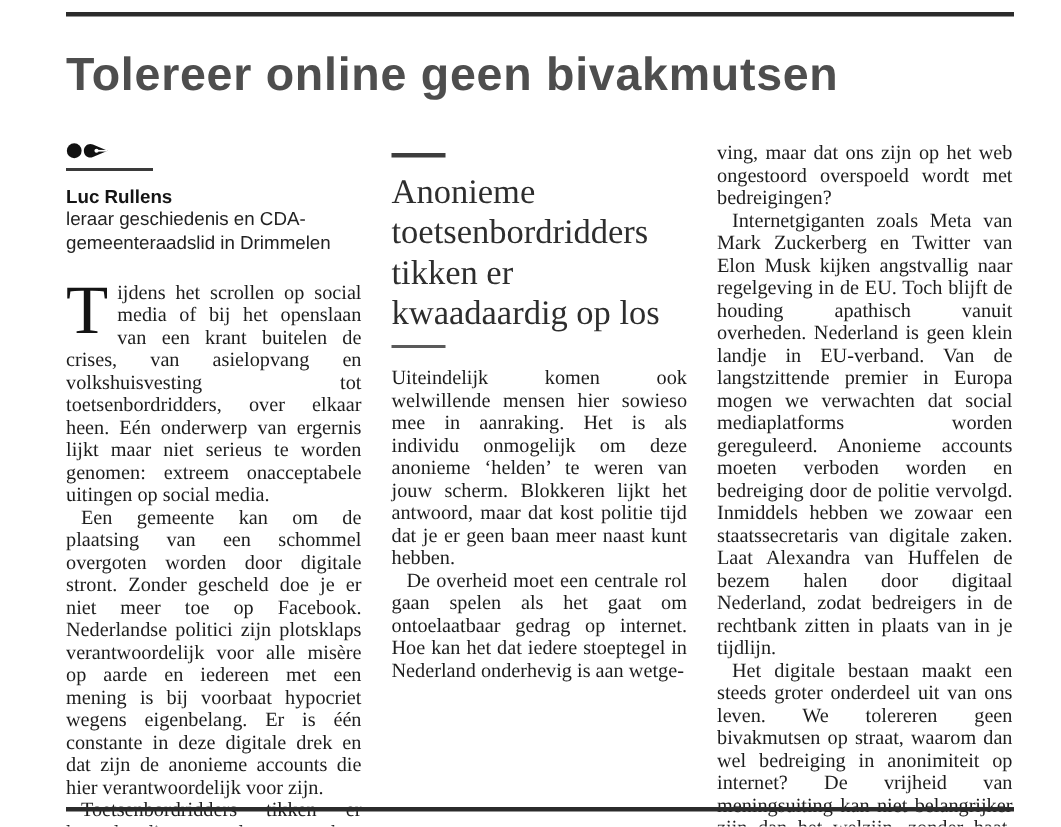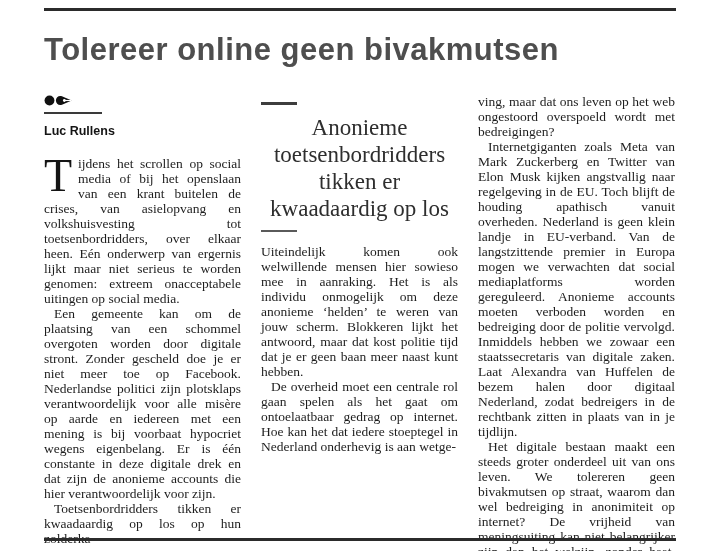--- a/index.html
+++ b/index.html
@@ -40,21 +40,21 @@
   p.ind{text-indent:10px;}
   .dropcap{
     float:left;font-size:46px;line-height:38px;height:42px;
     padding-right:6px;padding-top:1px;color:#141414;
   }
   
   .pullquote{margin:8px 0 12px 0;}
   .q-rule-top{width:36px;height:3px;background:#3d3d3d;}
   .q-text{
     font-size:23px;line-height:27px;color:#2e2e2e;
-    margin:9px 0 8px 0;text-align:center;
+    margin:9px 0 8px 0;text-align:left;
   }
   .q-rule-bot{width:36px;height:2px;background:#5a5a5a;}
 </style>
 </head>
 <body>
 
 <div class="page">
 
   <div class="rule top-rule"></div>
 
@@ -65,38 +65,42 @@
     <div class="col">
       <div class="byline">
         <svg class="pen-icon" viewBox="0 0 30 14" xmlns="http://www.w3.org/2000/svg">
           <circle cx="5.3" cy="7" r="5.3" fill="#111111"></circle>
           <path d="M12.2 7 C12.2 3.4 15.6 1.1 18.7 2.5 L29.3 7 L18.7 11.5 C15.6 12.9 12.2 10.6 12.2 7 Z" fill="#111111"></path>
           <rect x="21.5" y="6.4" width="7.5" height="1.2" fill="#ffffff"></rect>
           <circle cx="21.3" cy="7" r="1.5" fill="#ffffff"></circle>
         </svg>
         <div class="byline-rule"></div>
         <div class="author">Luc Rullens</div>
+        <div class="role">
+          <span>leraar geschiedenis en CDA-</span>
+          <span>gemeenteraadslid in Drimmelen</span>
+        </div>
       </div>
       <p class="first"><span class="dropcap">T</span><span>ijdens het scrollen op social media of bij het openslaan van een krant buitelen de crises, van asielopvang en volkshuisvesting tot toetsenbordridders, over elkaar heen. Eén onderwerp van ergernis lijkt maar niet serieus te worden genomen: extreem onacceptabele uitingen op social media.</span></p>
       <p class="ind">Een gemeente kan om de plaatsing van een schommel overgoten worden door digitale stront. Zonder gescheld doe je er niet meer toe op Facebook. Nederlandse politici zijn plotsklaps verantwoordelijk voor alle misère op aarde en iedereen met een mening is bij voorbaat hypocriet wegens eigenbelang. Er is één constante in deze digitale drek en dat zijn de anonieme accounts die hier verantwoordelijk voor zijn.</p>
       <p class="ind">Toetsenbordridders tikken er kwaadaardig op los op hun zolderka-</p>
     </div>
 
     <div class="col">
       <blockquote class="pullquote" style="margin-left:0;margin-right:0;">
         <div class="q-rule-top"></div>
         <div class="q-text">Anonieme toetsenbordridders tikken er kwaadaardig op los</div>
         <div class="q-rule-bot"></div>
       </blockquote>
       <p>Uiteindelijk komen ook welwillende mensen hier sowieso mee in aanraking. Het is als individu onmogelijk om deze anonieme ‘helden’ te weren van jouw scherm. Blokkeren lijkt het antwoord, maar dat kost politie tijd dat je er geen baan meer naast kunt hebben.</p>
       <p class="ind">De overheid moet een centrale rol gaan spelen als het gaat om ontoelaatbaar gedrag op internet. Hoe kan het dat iedere stoeptegel in Nederland onderhevig is aan wetge-</p>
     </div>
 
     <div class="col">
-      <p>ving, maar dat ons leven op het web ongestoord overspoeld wordt met bedreigingen?</p>
+      <p>ving, maar dat ons zijn op het web ongestoord overspoeld wordt met bedreigingen?</p>
       <p class="ind">Internetgiganten zoals Meta van Mark Zuckerberg en Twitter van Elon Musk kijken angstvallig naar regelgeving in de EU. Toch blijft de houding apathisch vanuit overheden. Nederland is geen klein landje in EU-verband. Van de langstzittende premier in Europa mogen we verwachten dat social mediaplatforms worden gereguleerd. Anonieme accounts moeten verboden worden en bedreiging door de politie vervolgd. Inmiddels hebben we zowaar een staatssecretaris van digitale zaken. Laat Alexandra van Huffelen de bezem halen door digitaal Nederland, zodat bedreigers in de rechtbank zitten in plaats van in je tijdlijn.</p>
       <p class="ind">Het digitale bestaan maakt een steeds groter onderdeel uit van ons leven. We tolereren geen bivakmutsen op straat, waarom dan wel bedreiging in anonimiteit op internet? De vrijheid van meningsuiting kan niet belangrijker zijn dan het welzijn, zonder haat, van ons allemaal.</p>
     </div>
 
   </div>
 
   <div class="rule bottom-rule"></div>
 
 </div>
 

